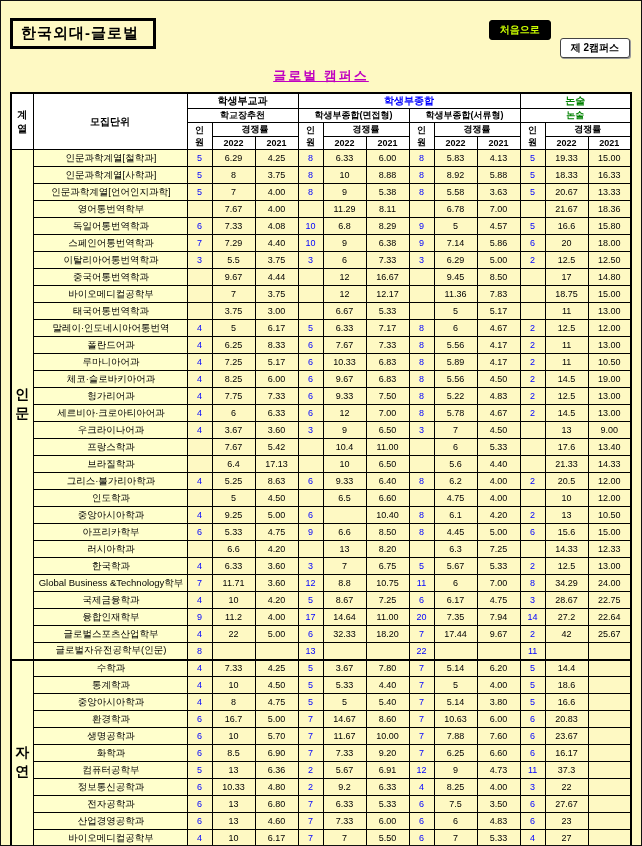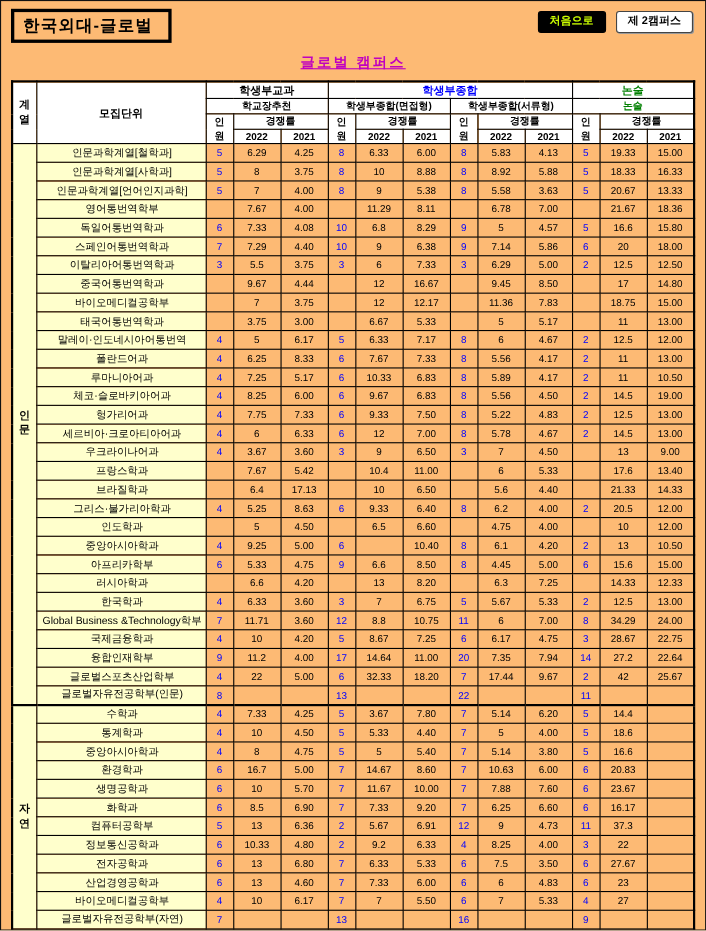--- a/index.html
+++ b/index.html
@@ -5,38 +5,38 @@
   * { box-sizing: border-box; margin: 0; padding: 0; }
   html, body { background: #ffffff; }
   body {
     width: 642px; height: 846px;
     font-family: "Liberation Sans", "DejaVu Sans", sans-serif;
     color: #000;
   }
   .page {
     width: 642px; height: 846px;
     border: 1px solid #111;
-    padding: 5px 9px;
-    background: #fdba74;
+    padding: 15px 9px;
+    background: #fef9c3;
     overflow: hidden;
   }
   .topbar { display: flex; justify-content: space-between; align-items: flex-start; margin-top: 2px; }
   .title-box {
     border: 3px solid #000;
     font-size: 15px; font-weight: bold; letter-spacing: 1px;
     padding: 3px 14px 3px 8px;
   }
   .btns { display: flex; gap: 9px; margin-right: 2px; margin-top: 2px; }
   .btn {
     font-family: inherit; font-size: 10px; font-weight: bold;
     height: 20px; padding: 0 10px; border-radius: 3px; cursor: pointer;
     line-height: 18px;
   }
   .btn-home { background: #000; color: var(--accent-yellow, #ccff00); border: 1px solid #000; }
-  .btn-campus2 { background: #fff; color: #000; border: 1px solid #444; box-shadow: 1px 1px 0 #999; }
+  .btn-campus2 { background: #fff; color: #000; border: 1px solid #444; box-shadow: 1px 1px 0 #999; margin-top: 18px; }
   .campus-title {
     text-align: center; color: var(--magenta, #c000c0);
     font-weight: bold; font-size: 13px; letter-spacing: 2px;
     margin: 9px 0 7px;
     text-decoration: underline;
   }
   table {
     border-collapse: collapse; table-layout: fixed;
     width: 622px; margin: 0 auto;
     border: 2px solid #000;
@@ -50,21 +50,21 @@
   tbody td {
     height: 17px; font-size: 9px; text-align: center;
     vertical-align: middle; padding: 0 1px;
   }
   .unit-cell {
     text-align: center; padding-left: 3px;
     background: var(--cell-yellow, #ffffcc); font-size: 9.5px;
   }
   .cat-cell {
     background: var(--cell-yellow, #ffffcc);
-    font-size: 10px; font-weight: bold; text-align: center;
+    font-size: 14px; font-weight: bold; text-align: center;
   }
   .personnel { color: var(--blue, #0000ff); }
   .jonghap { color: var(--blue, #0000ff); }
   .nonsul { color: var(--green, #008000); }
   .vtext {
     display: inline-block; width: 1.1em; line-height: 1.35;
     word-break: break-all; white-space: normal; text-align: center;
   }
   .section-start td { border-top: 2px solid #000; }
 </style>

